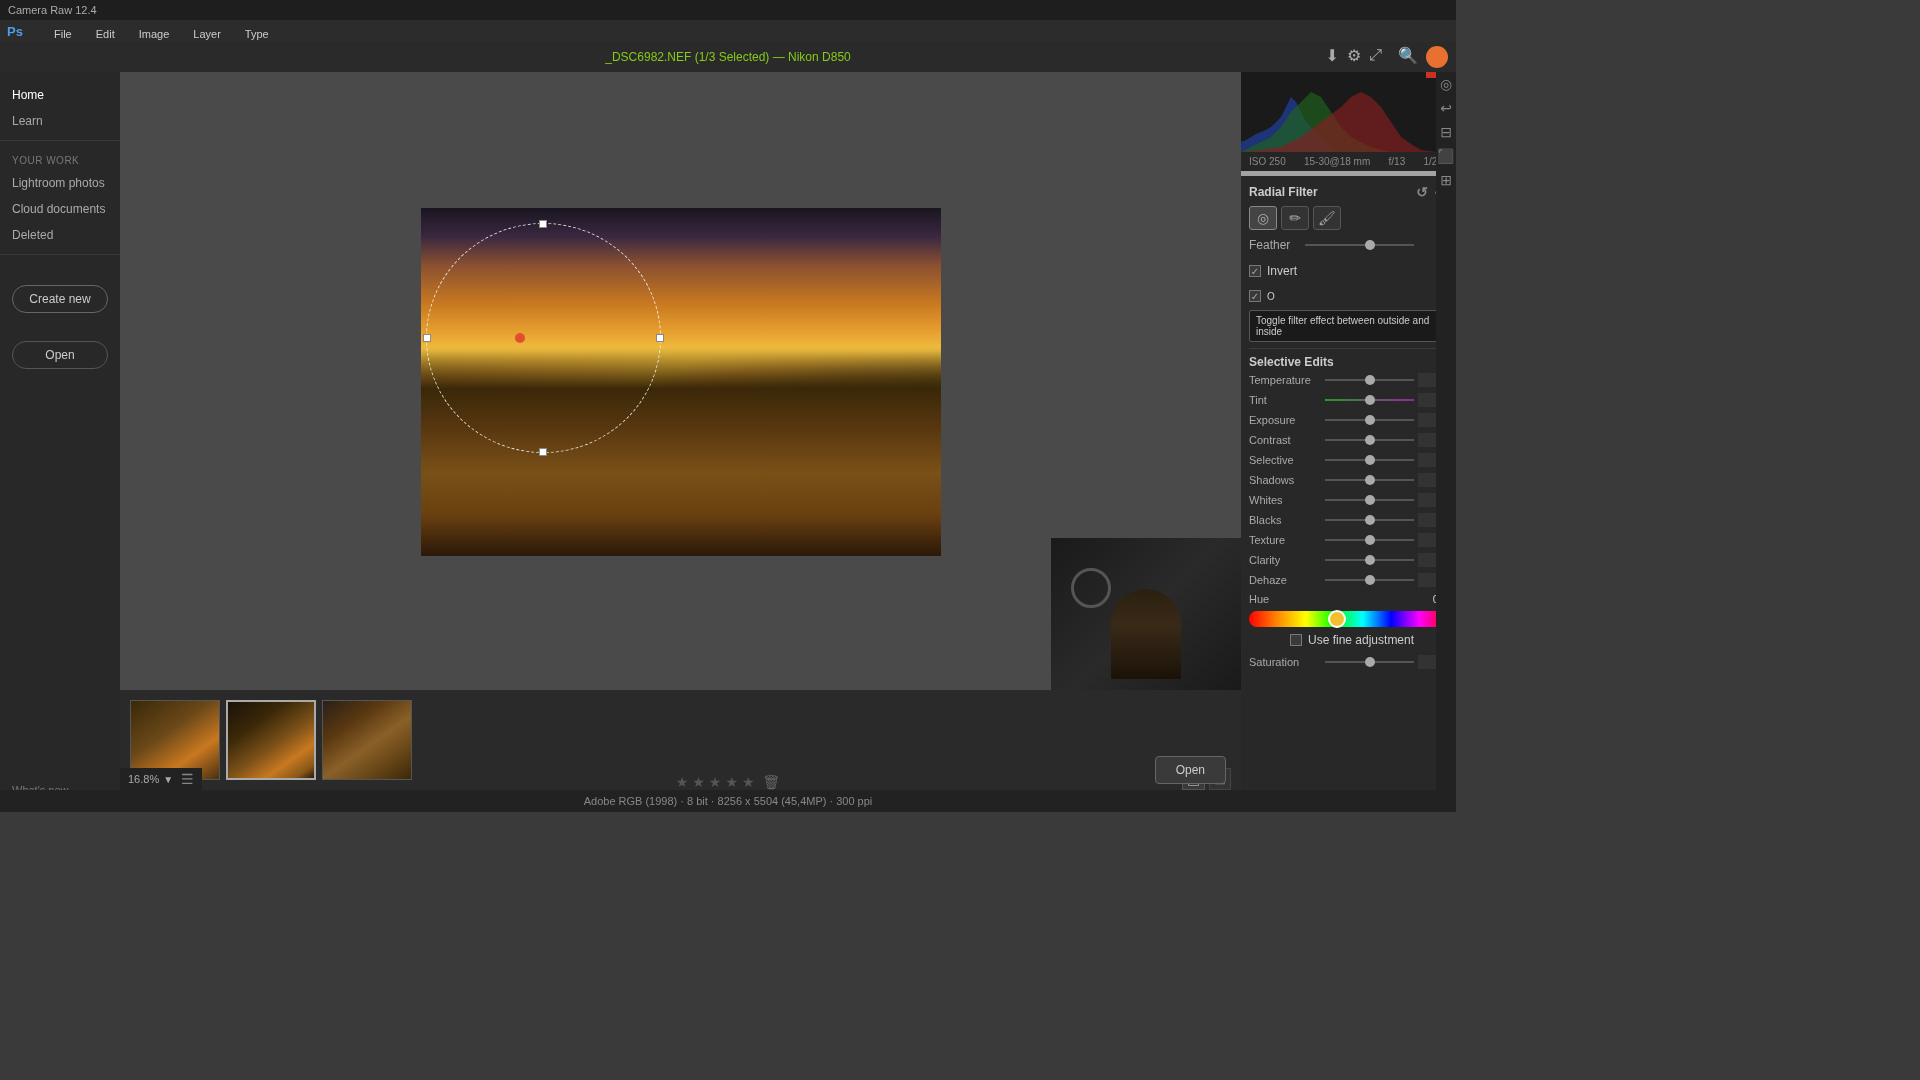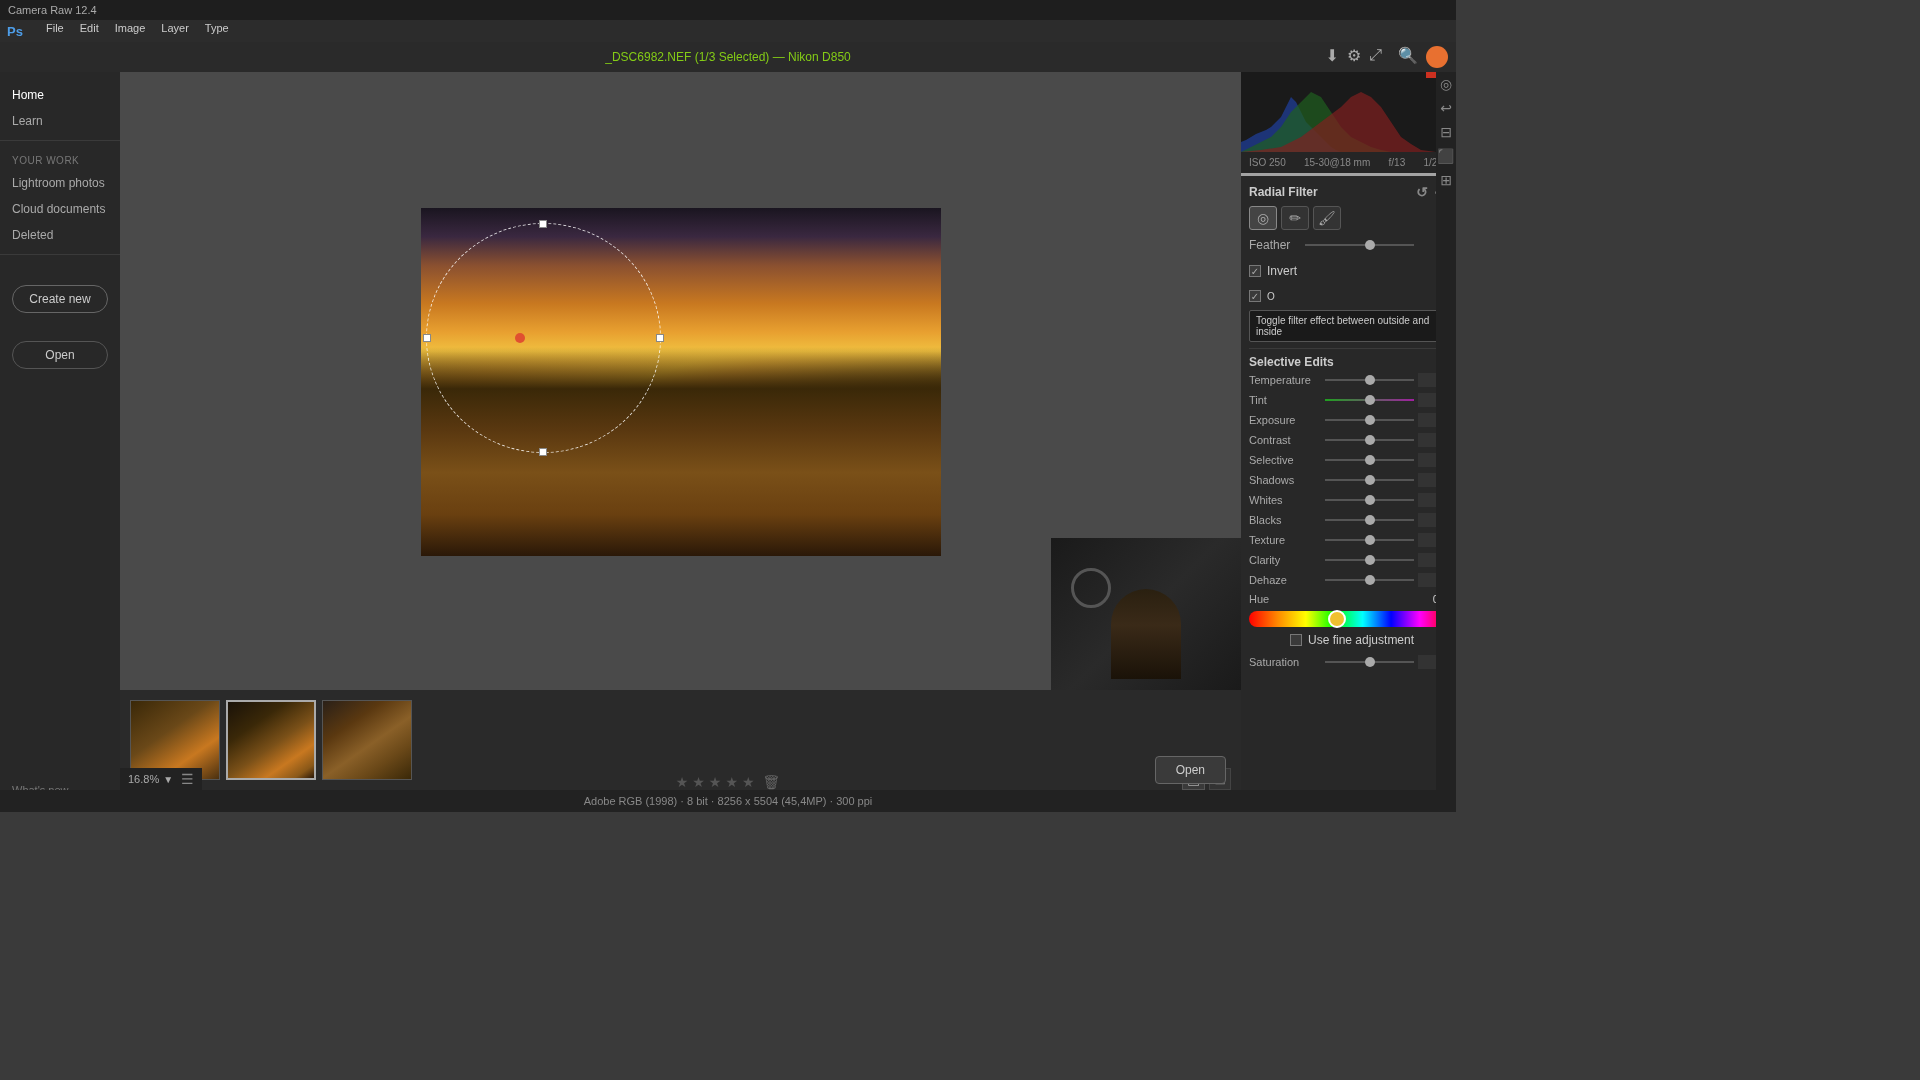--- a/index.html
+++ b/index.html
@@ -32,23 +32,23 @@
       font-size: 11px;
     }
 
     
     #menu-bar {
       position: absolute;
       top: 20px; left: 0; right: 0;
       height: 22px;
       background: #2c2c2c;
       display: flex;
-      align-items: flex-start;
+      align-items: flex-end;
       padding: 0 6px;
-      gap: 4px;
+      gap: 12px;
       font-size: 11px;
       color: #ccc;
       z-index: 100;
     }
     #menu-bar span {
       padding: 2px 6px;
       cursor: pointer;
     }
 
     
@@ -366,21 +366,21 @@
     #camera-info {
       height: 24px;
       background: #252525;
       display: flex;
       align-items: center;
       justify-content: space-between;
       padding: 9px 8px;
       font-size: 10px;
       color: #888;
       flex-shrink: 0;
-      border-bottom: 3px solid #a3a3a3;
+      border-bottom: 5px solid #a3a3a3;
     }
 
     
     #right-toolbar {
       position: absolute;
       right: 0; top: 72px;
       width: 20px;
       height: 740px;
       background: #222;
       display: flex;

